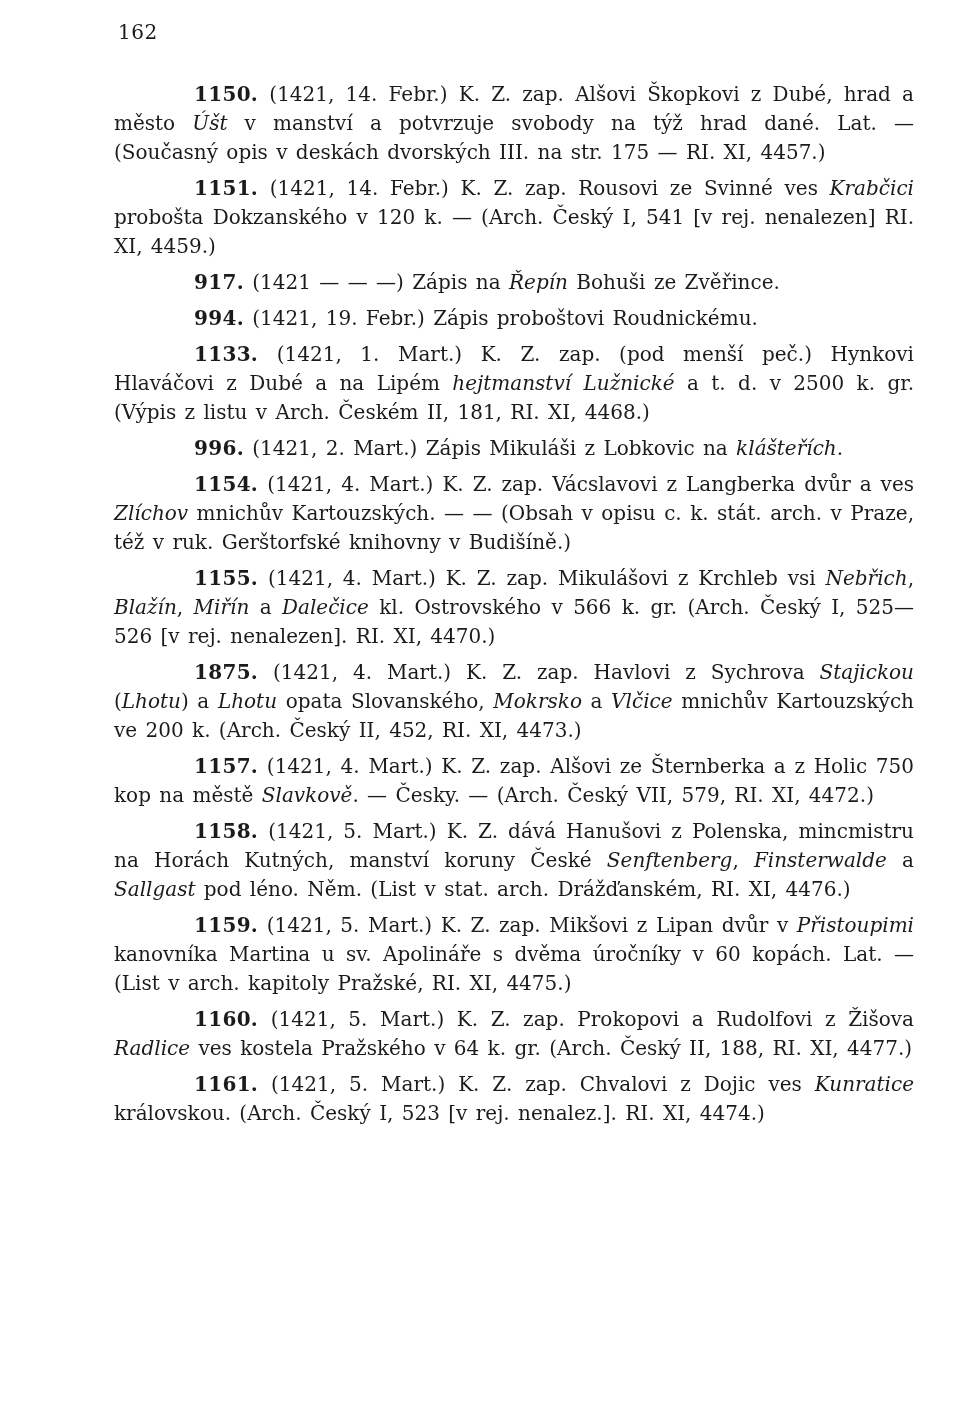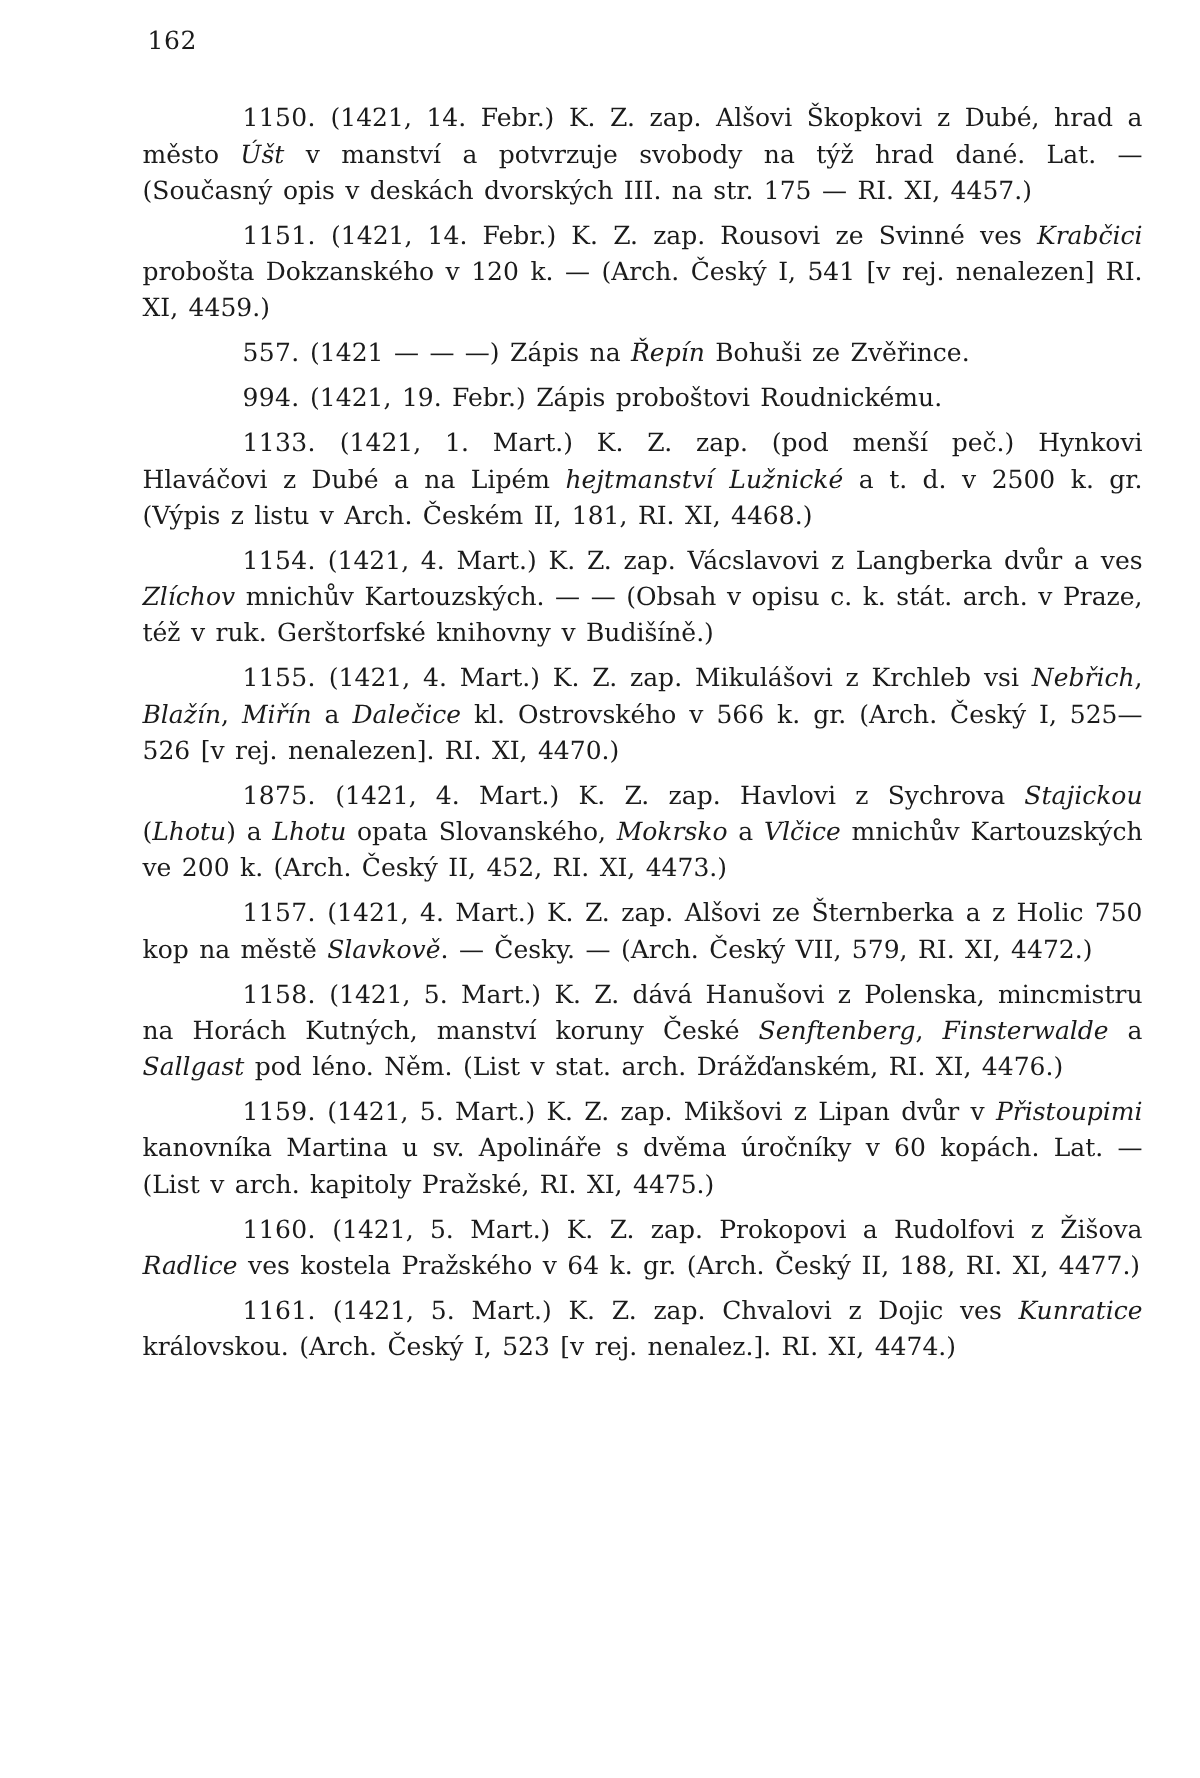--- a/index.html
+++ b/index.html
@@ -31,45 +31,46 @@
   }
   p.entry {
     margin: 0 0 7px 0;
     font-size: 20px;
     line-height: 29px;
     text-align: justify;
     text-indent: 80px;
     word-spacing: 2px;
   }
   .entry-num {
-    font-weight: normal;
+    font-weight: bold;
     letter-spacing: 0.3px;
   }
   .entry em {
     font-style: italic;
   }
 </style>
 </head>
 <body>
 
 <div class="page">
   <div class="page-number">162</div>
   <div class="entries">
   <p class="entry"><b class="entry-num">1150.</b><span> (1421, 14. Febr.) K. Z. zap. Alšovi Škopkovi z Dubé, hrad a město </span><em>Úšt</em><span> v manství a potvrzuje svobody na týž hrad dané. Lat. — (Současný opis v deskách dvorských III. na str. 175 — RI. XI, 4457.)</span></p>
 
   <p class="entry"><b class="entry-num">1151.</b><span> (1421, 14. Febr.) K. Z. zap. Rousovi ze Svinné ves </span><em>Krabčici</em><span> probošta Dokzanského v 120 k. — (Arch. Český I, 541 [v rej. nenalezen] RI. XI, 4459.)</span></p>
 
 
-  <p class="entry"><b class="entry-num">557.</b><span> (1421 — — —) Zápis na </span><em>Řepín</em><span> Bohuši ze Zvěřince.</span></p>
+  <p class="entry"><b class="entry-num">917.</b><span> (1421 — — —) Zápis na </span><em>Řepín</em><span> Bohuši ze Zvěřince.</span></p>
 
   <p class="entry"><b class="entry-num">994.</b><span> (1421, 19. Febr.) Zápis proboštovi Roudnickému.</span></p>
 
 
   <p class="entry"><b class="entry-num">1133.</b><span> (1421, 1. Mart.) K. Z. zap. (pod menší peč.) Hynkovi Hlaváčovi z Dubé a na Lipém </span><em>hejtmanství Lužnické</em><span> a t. d. v 2500 k. gr. (Výpis z listu v Arch. Českém II, 181, RI. XI, 4468.)</span></p>
 
+  <p class="entry"><b class="entry-num">996.</b><span> (1421, 2. Mart.) Zápis Mikuláši z Lobkovic na </span><em>klášteřích</em><span>.</span></p>
 
   <p class="entry"><b class="entry-num">1154.</b><span> (1421, 4. Mart.) K. Z. zap. Vácslavovi z Langberka dvůr a ves </span><em>Zlíchov</em><span> mnichův Kartouzských. — — (Obsah v opisu c. k. stát. arch. v Praze, též v ruk. Gerštorfské knihovny v Budišíně.)</span></p>
 
   <p class="entry"><b class="entry-num">1155.</b><span> (1421, 4. Mart.) K. Z. zap. Mikulášovi z Krchleb vsi </span><em>Nebřich</em><span>, </span><em>Blažín</em><span>, </span><em>Miřín</em><span> a </span><em>Dalečice</em><span> kl. Ostrovského v 566 k. gr. (Arch. Český I, 525—526 [v rej. nenalezen]. RI. XI, 4470.)</span></p>
 
   <p class="entry"><b class="entry-num">1875.</b><span> (1421, 4. Mart.) K. Z. zap. Havlovi z Sychrova </span><em>Stajickou</em><span> (</span><em>Lhotu</em><span>) a </span><em>Lhotu</em><span> opata Slovanského, </span><em>Mokrsko</em><span> a </span><em>Vlčice</em><span> mnichův Kartouzských ve 200 k. (Arch. Český II, 452, RI. XI, 4473.)</span></p>
 
   <p class="entry"><b class="entry-num">1157.</b><span> (1421, 4. Mart.) K. Z. zap. Alšovi ze Šternberka a z Holic 750 kop na městě </span><em>Slavkově</em><span>. — Česky. — (Arch. Český VII, 579, RI. XI, 4472.)</span></p>
 
 

